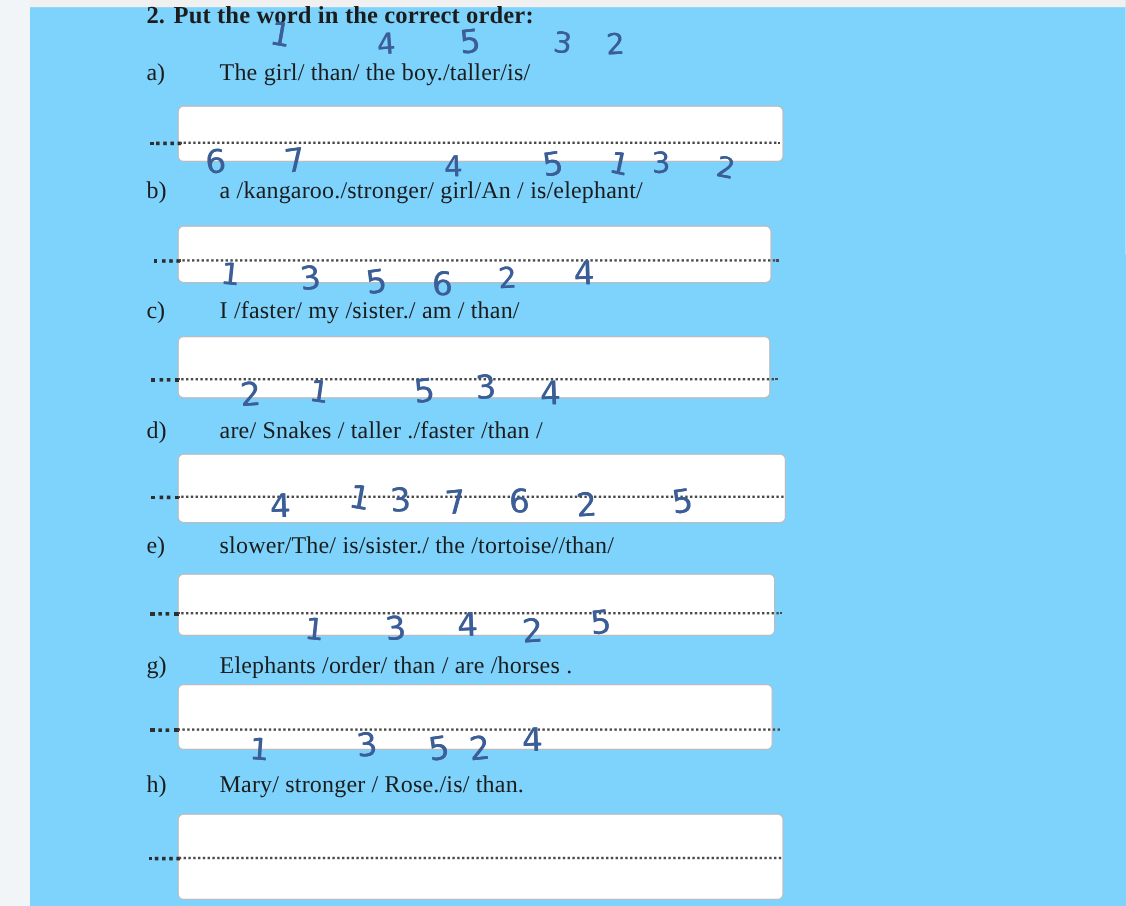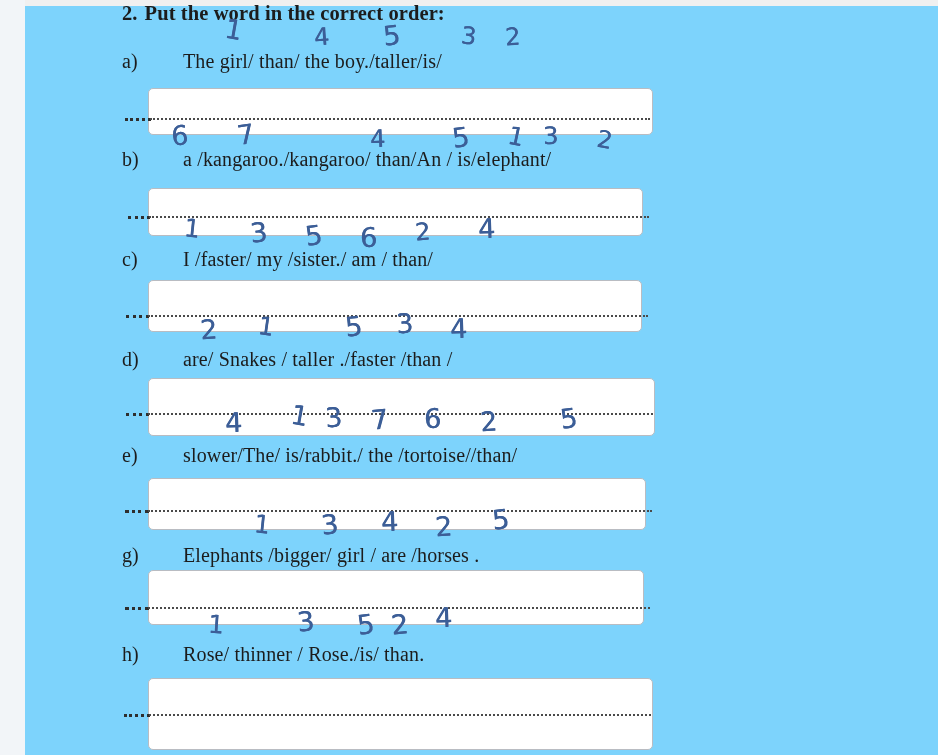--- a/index.html
+++ b/index.html
@@ -134,21 +134,21 @@
     <span class="ink big" style="left:171px; top:122px; transform:rotate(-4deg);">6</span>
     <span class="ink big" style="left:237px; top:121px; transform:rotate(-8deg);">7</span>
     <span class="ink" style="left:370px; top:127px; transform:rotate(-2deg);">4</span>
     <span class="ink big" style="left:452px; top:124px; transform:rotate(-8deg);">5</span>
     <span class="ink slim" style="left:508px; top:124px; transform:rotate(12deg);">1</span>
     <span class="ink" style="left:543px; top:124px; transform:rotate(-2deg);">3</span>
     <span class="ink" style="left:597px; top:128px; transform:rotate(10deg);">2</span>
 
     <div class="qrow" style="top:148px;">
       <span class="qlabel">b)</span>
-      <span class="qtext">a /kangaroo./kangaroo/ than/An / is/elephant/</span>
+      <span class="qtext">a /kangaroo./stronger/ girl/An / is/elephant/</span>
     </div>
 
     <div class="abox" style="top:188px; width:495px; height:48px;"></div>
     <div class="rule-lead" style="left:128px; top:216px; width:22px;"></div>
     <div class="rule" style="left:149px; top:216px; width:500px;"></div>
 
     <span class="ink slim" style="left:184px; top:216px; transform:rotate(6deg);">1</span>
     <span class="ink big" style="left:250px; top:219px; transform:rotate(-6deg);">3</span>
     <span class="ink big" style="left:305px; top:222px; transform:rotate(-8deg);">5</span>
     <span class="ink big" style="left:360px; top:224px; transform:rotate(-2deg);">6</span>
@@ -182,51 +182,51 @@
     <span class="ink big" style="left:225px; top:409px; transform:rotate(-2deg);">4</span>
     <span class="ink big" style="left:291px; top:402px; transform:rotate(10deg);">1</span>
     <span class="ink big" style="left:325px; top:404px; transform:rotate(-4deg);">3</span>
     <span class="ink big" style="left:371px; top:406px; transform:rotate(-6deg);">7</span>
     <span class="ink big" style="left:424px; top:405px; transform:rotate(-2deg);">6</span>
     <span class="ink big" style="left:480px; top:408px; transform:rotate(-4deg);">2</span>
     <span class="ink big" style="left:560px; top:405px; transform:rotate(-8deg);">5</span>
 
     <div class="qrow" style="top:444px;">
       <span class="qlabel">e)</span>
-      <span class="qtext">slower/The/ is/rabbit./ the /tortoise//than/</span>
+      <span class="qtext">slower/The/ is/sister./ the /tortoise//than/</span>
     </div>
 
     <div class="abox" style="top:478px; width:498px; height:52px;"></div>
     <div class="rule-lead" style="left:125px; top:510px; width:24px;"></div>
     <div class="rule" style="left:148px; top:510px; width:504px;"></div>
 
     <span class="ink slim" style="left:254px; top:512px; transform:rotate(6deg);">1</span>
     <span class="ink big" style="left:321px; top:511px; transform:rotate(-6deg);">3</span>
     <span class="ink big" style="left:381px; top:508px; transform:rotate(-2deg);">4</span>
     <span class="ink big" style="left:435px; top:513px; transform:rotate(-4deg);">2</span>
     <span class="ink big" style="left:492px; top:506px; transform:rotate(-6deg);">5</span>
 
     <div class="qrow" style="top:544px;">
       <span class="qlabel">g)</span>
-      <span class="qtext">Elephants /bigger/ girl / are /horses .</span>
+      <span class="qtext">Elephants /order/ than / are /horses .</span>
     </div>
 
     <div class="abox" style="top:570px; width:496px; height:55px;"></div>
     <div class="rule-lead" style="left:125px; top:607px; width:24px;"></div>
     <div class="rule" style="left:148px; top:607px; width:502px;"></div>
 
     <span class="ink slim" style="left:208px; top:612px; transform:rotate(4deg);">1</span>
     <span class="ink big" style="left:297px; top:608px; transform:rotate(-6deg);">3</span>
     <span class="ink big" style="left:357px; top:611px; transform:rotate(-8deg);">5</span>
     <span class="ink big" style="left:391px; top:611px; transform:rotate(-6deg);">2</span>
     <span class="ink big" style="left:435px; top:604px; transform:rotate(-2deg);">4</span>
 
     <div class="qrow" style="top:643px;">
       <span class="qlabel">h)</span>
-      <span class="qtext">Rose/ thinner / Rose./is/ than.</span>
+      <span class="qtext">Mary/ stronger / Rose./is/ than.</span>
     </div>
 
     <div class="abox" style="top:678px; width:505px; height:72px;"></div>
     <div class="rule-lead" style="left:124px; top:714px; width:26px;"></div>
     <div class="rule" style="left:149px; top:714px; width:502px;"></div>
 
   </div>
 </div>
 
 </body></html>

